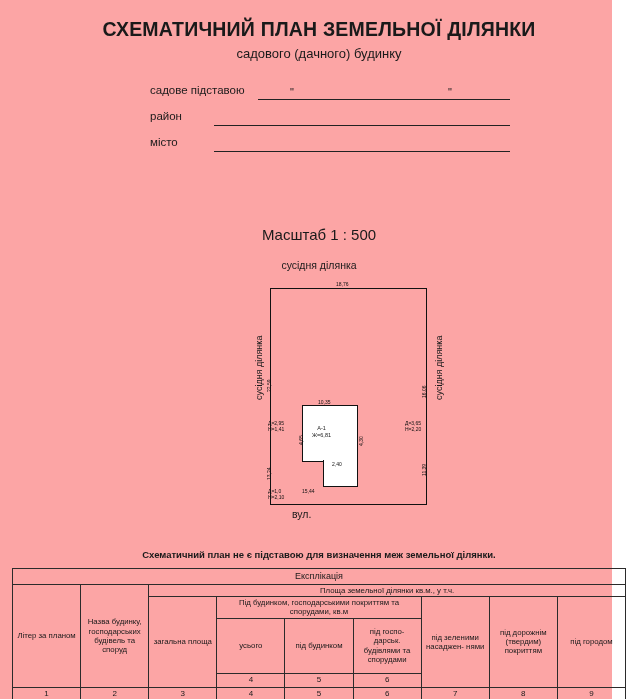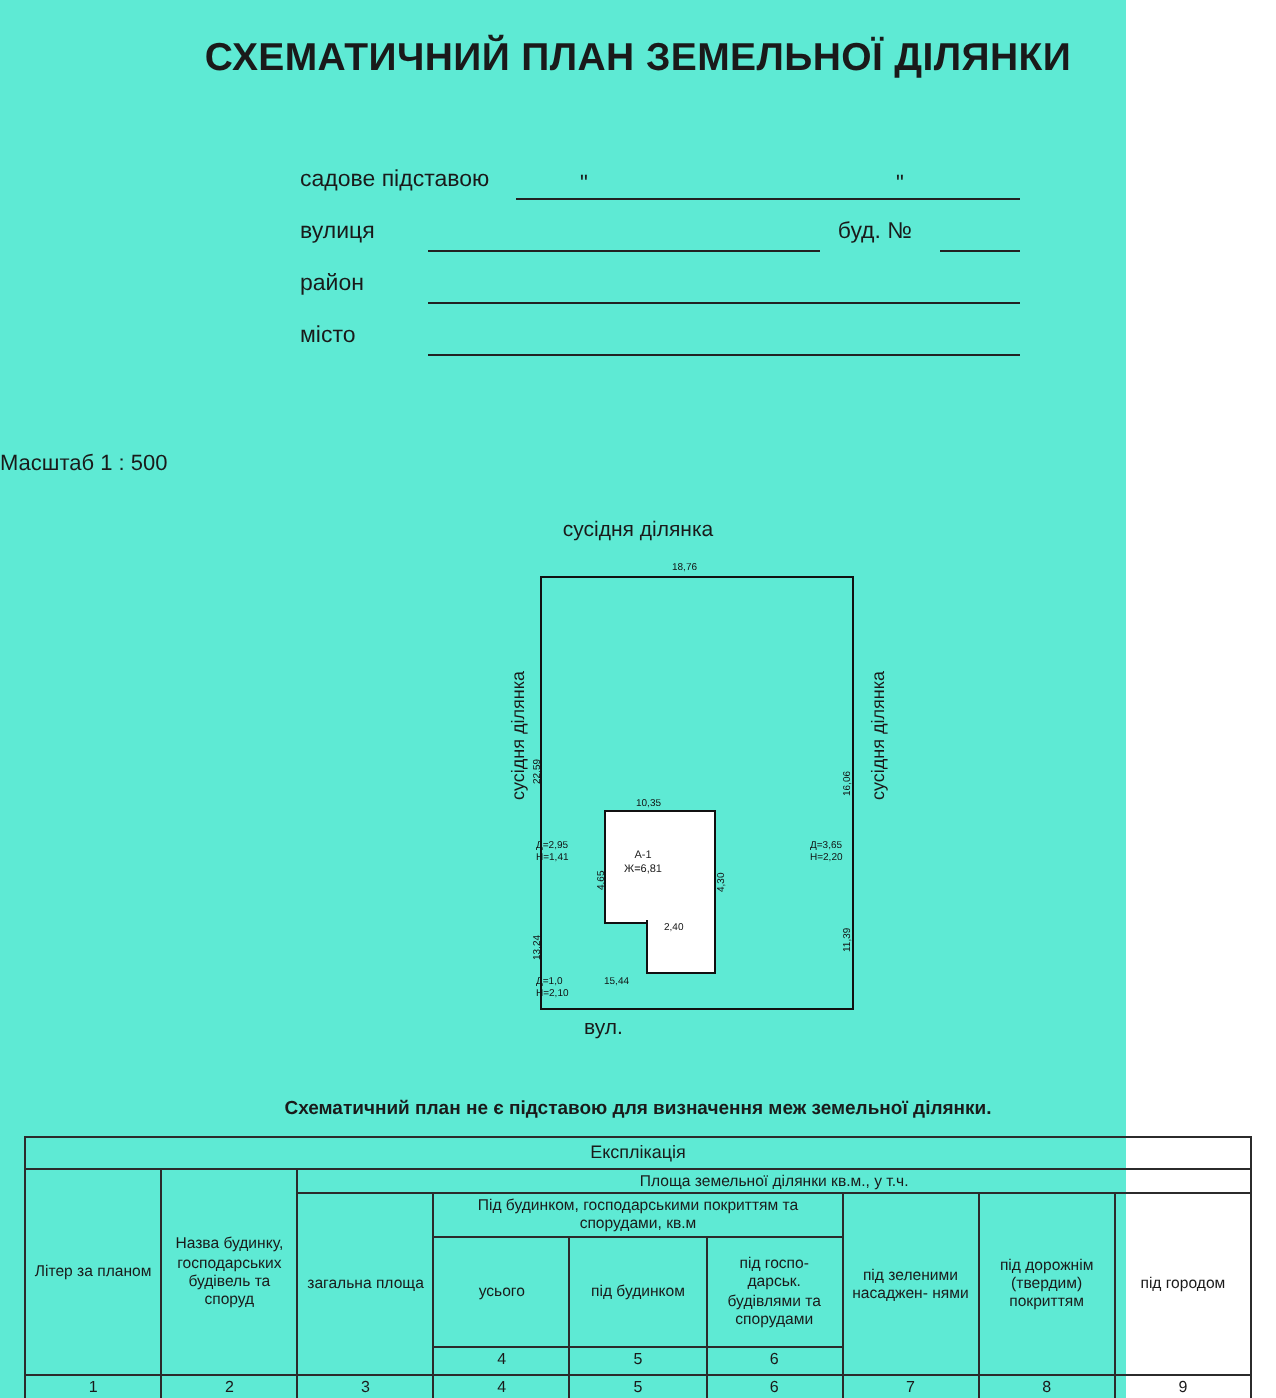--- a/index.html
+++ b/index.html
@@ -11,23 +11,23 @@
     width: 638px;
     height: 699px;
     font-family: "Liberation Sans", sans-serif;
     color: #1a1a1a;
     position: relative;
     overflow: hidden;
   }
   .page {
     position: absolute;
     left: 0; top: 0;
-    width: 563px;
+    width: 612px;
     height: 699px;
-    background: #5eead4;
+    background: #fca5a5;
   }
   
   .title {
     position: absolute;
     left: 0; top: 18px;
     width: 638px;
     text-align: center;
     font-size: 19.5px;
     font-weight: bold;
     letter-spacing: 0.2px;
@@ -72,22 +72,22 @@
     right: 54px;
     top: 2px;
     font-size: 11.5px;
     white-space: nowrap;
   }
   
   .scale {
     position: absolute;
     left: 0; top: 226px;
     width: 638px;
-    text-align: left;
-    font-size: 11px;
+    text-align: center;
+    font-size: 15px;
   }
   .neighbour-top {
     position: absolute;
     left: 0; top: 259px;
     width: 638px;
     text-align: center;
     font-size: 10.5px;
   }
   
   .drawing {
@@ -188,36 +188,31 @@
   }
   .cell-tall { height: 52px; }
   .num-row td { height: 11px; font-size: 8px; }
 </style>
 </head>
 <body>
 
 <div class="page">
 
   <div class="title">СХЕМАТИЧНИЙ ПЛАН ЗЕМЕЛЬНОЇ ДІЛЯНКИ</div>
+  <div class="subtitle">садового (дачного) будинку</div>
 
   <div class="form">
 
     <div class="form-row">
       <span class="form-label">садове підставою</span>
       <span class="form-line" style="left:108px; width:252px;"></span>
       <span class="quote" style="left:140px;">"</span>
       <span class="quote" style="left:298px;">"</span>
     </div>
 
-    <div class="form-row">
-      <span class="form-label">вулиця</span>
-      <span class="form-line" style="left:64px; width:196px;"></span>
-      <span class="bud-label">буд. №</span>
-      <span class="form-line" style="left:320px; width:40px;"></span>
-    </div>
 
     <div class="form-row">
       <span class="form-label">район</span>
       <span class="form-line" style="left:64px; width:296px;"></span>
     </div>
 
     <div class="form-row">
       <span class="form-label">місто</span>
       <span class="form-line" style="left:64px; width:296px;"></span>
     </div>

